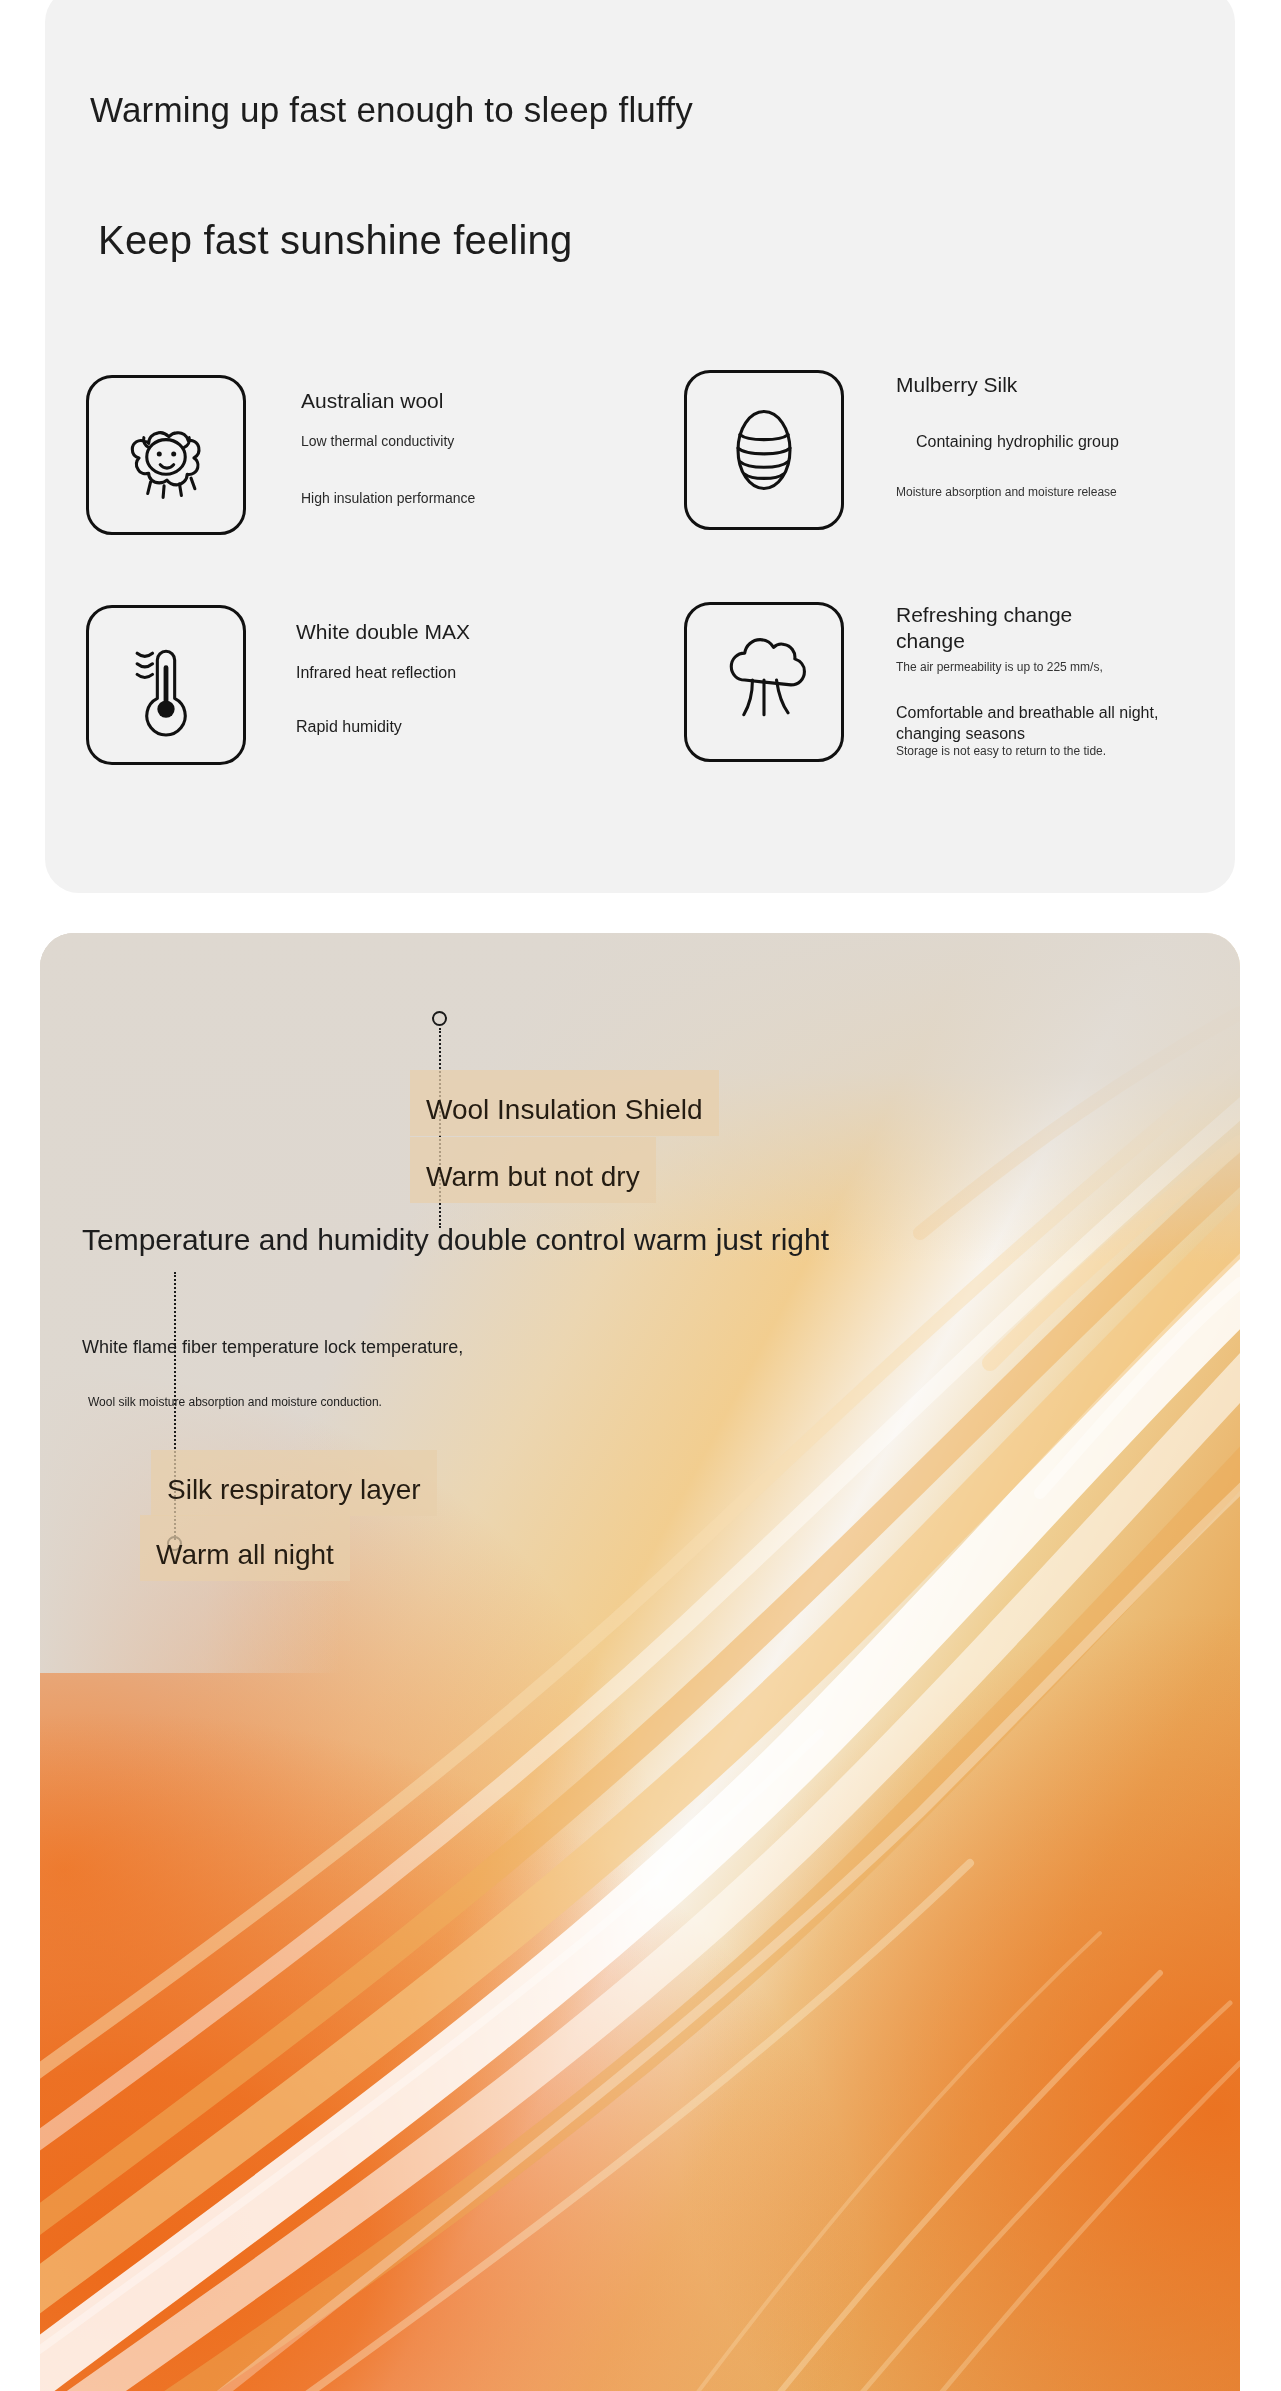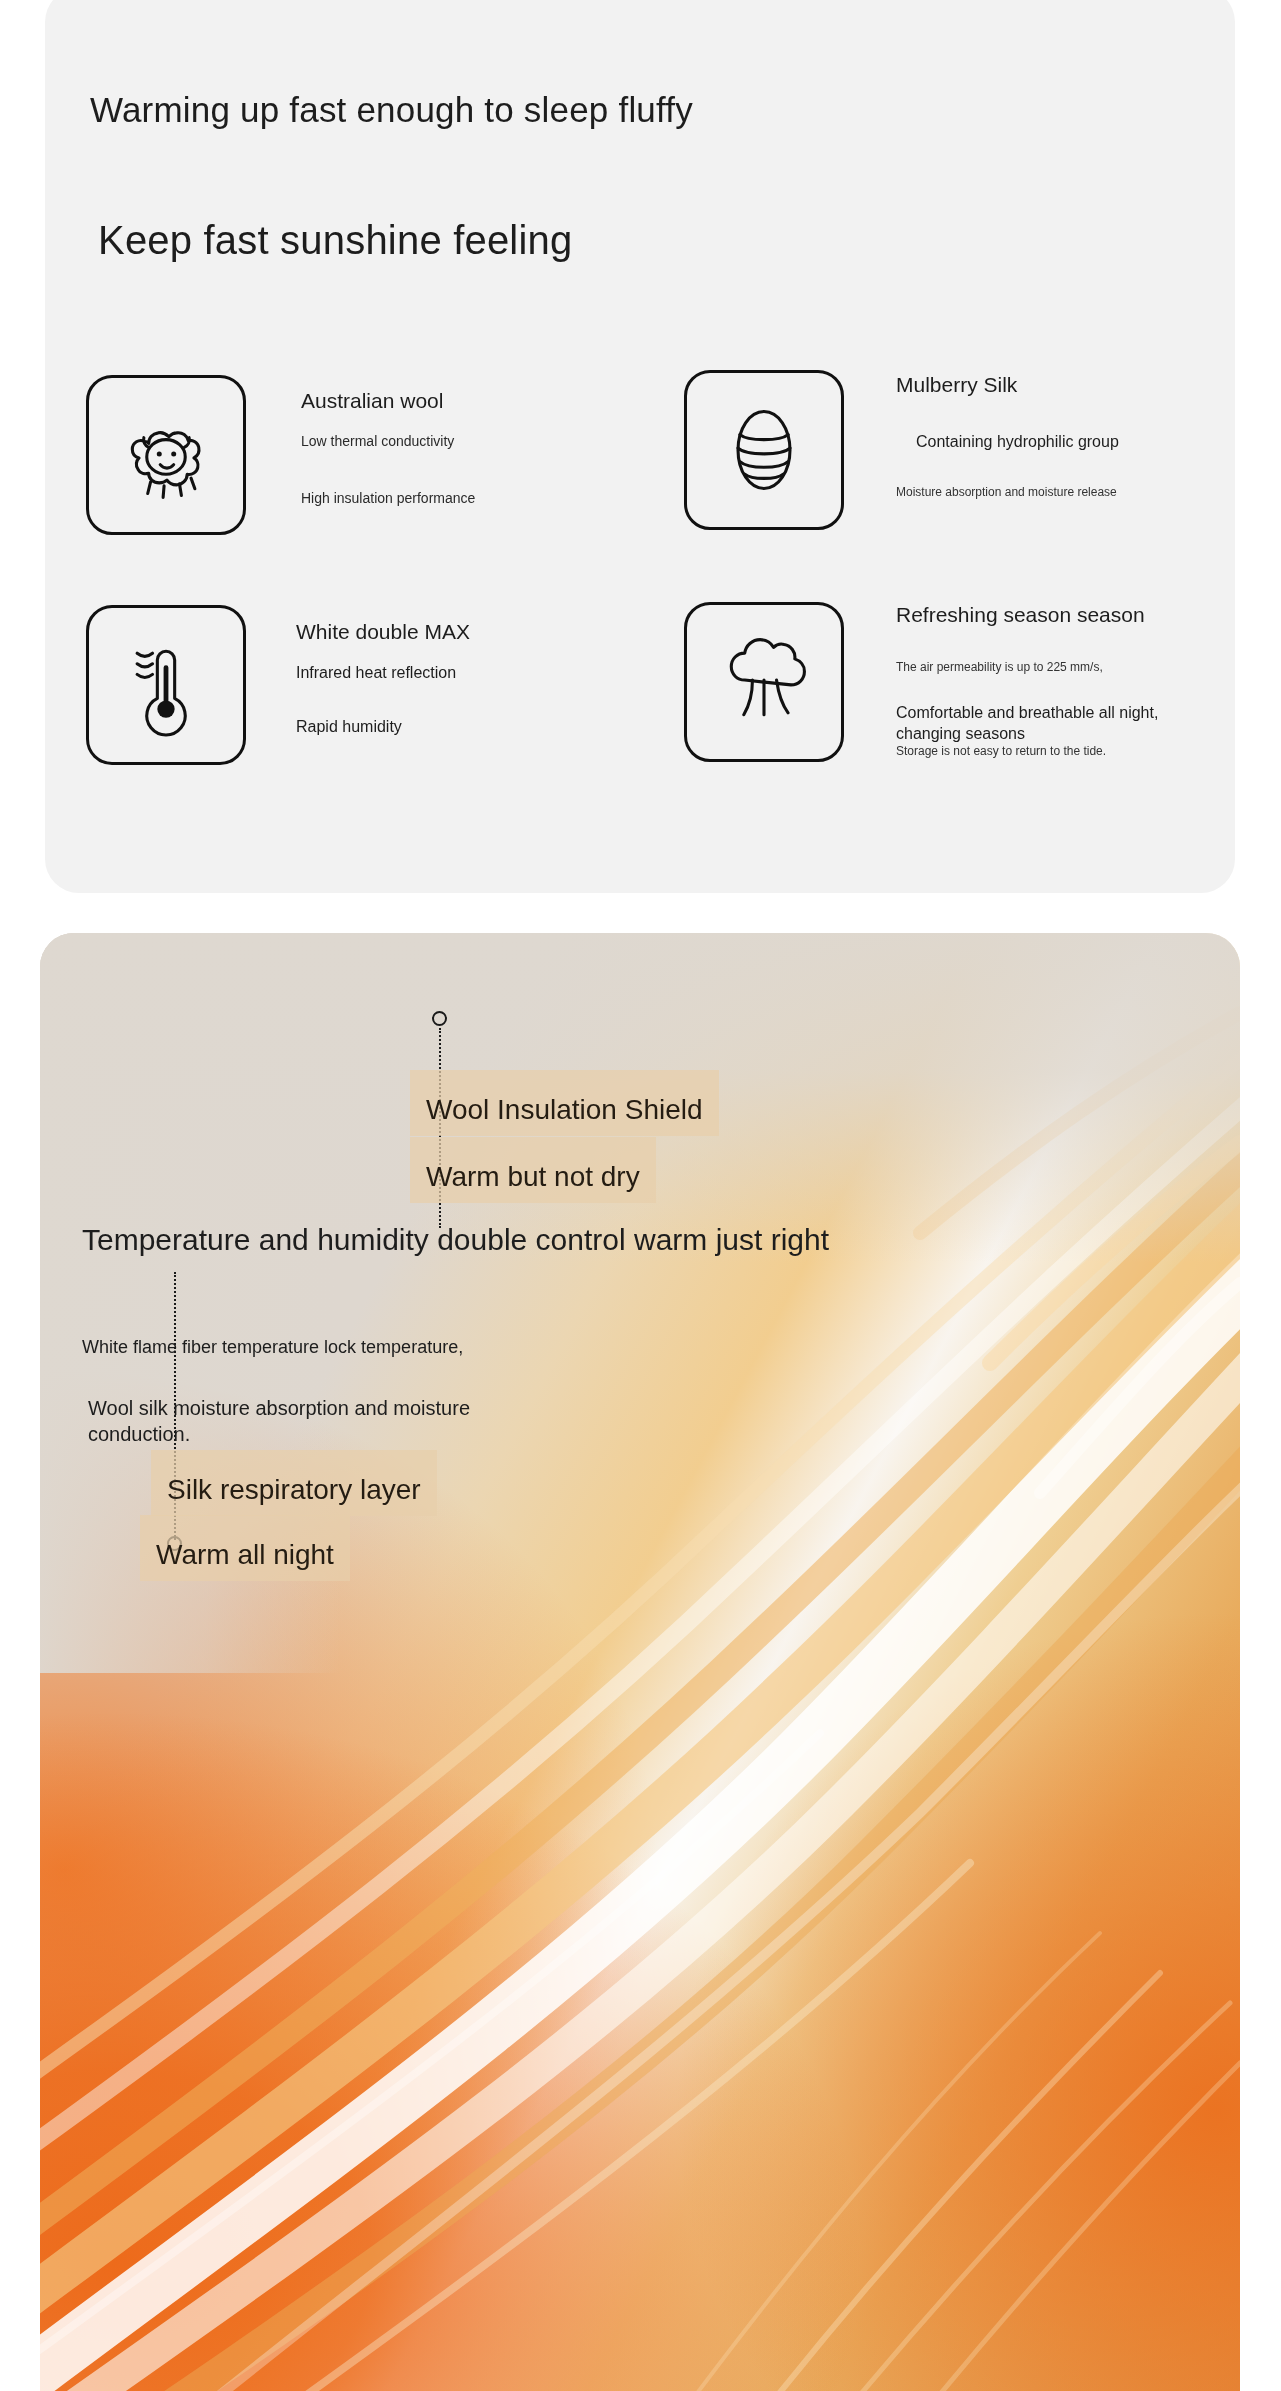--- a/index.html
+++ b/index.html
@@ -168,21 +168,21 @@
     width: 420px;
     font-size: 18px;
     line-height: 1.32;
     color: #1d1d1d;
   }
   .hero-sub2 {
     position: absolute;
     left: 48px;
     top: 462px;
     width: 400px;
-    font-size: 20px;
+    font-size: 12px;
     line-height: 1.32;
     color: #1d1d1d;
   }
 
   .callout {
     position: absolute;
     background: rgba(232,206,170,0.72);
     color: #241c12;
     font-weight: 400;
     padding: 24px 16px 10px 16px;
@@ -276,21 +276,21 @@
   <div class="f-sub s2 mid">Rapid humidity</div>
 </div>
 
 <div class="feature" id="feat-season">
   <div class="icon-box">
     <svg viewBox="0 0 160 160" xmlns="http://www.w3.org/2000/svg" fill="none" stroke="#111" stroke-width="3.2" stroke-linecap="round" stroke-linejoin="round">
       <path d="M60 78c-8 0-14-6-14-14s6-14 14-14c1-8 8-14 16-14 6 0 11 3 14 8 3-3 7-4 11-3 7 1 12 8 11 15 6 2 10 7 10 13 0 8-6 14-14 14z"></path>
       <path d="M68 78c0 14-3 26-9 36M80 78c0 16 0 28 0 36M93 78c2 14 6 26 12 34"></path>
     </svg>
   </div>
-  <div class="f-title">Refreshing season season</div>
+  <div class="f-title">Refreshing change change</div>
   <div class="f-sub s1 small">The air permeability is up to 225 mm/s,</div>
   <div class="f-sub s2 mid">Comfortable and breathable all night, changing seasons</div>
   <div class="f-sub s3 small">Storage is not easy to return to the tide.</div>
 </div>
 
 <div class="gap-strip"></div>
 
 <div class="panel-hero">
   <div class="hero-bg"></div>
 

